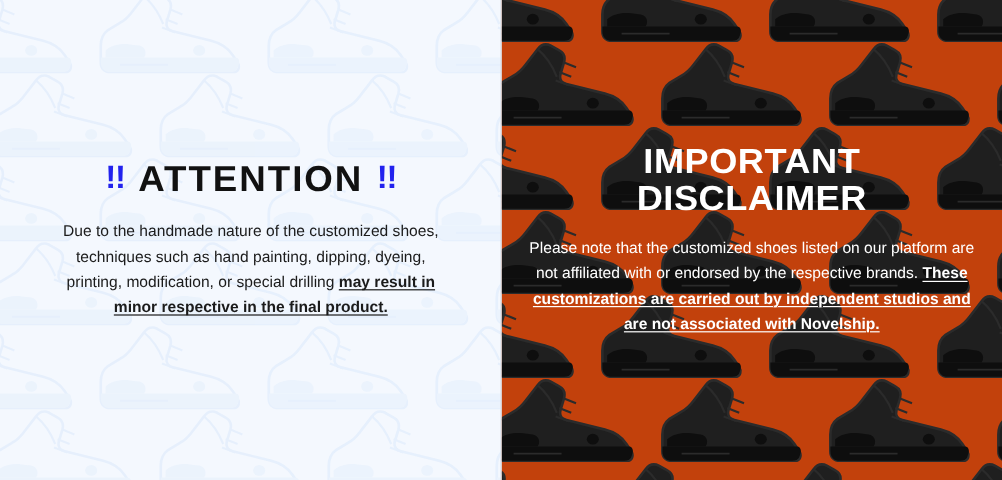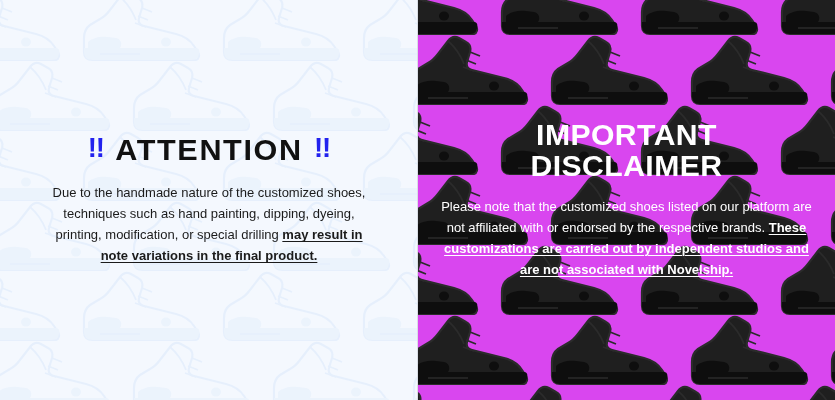--- a/index.html
+++ b/index.html
@@ -37,21 +37,21 @@
   }
   #panel-attention .pattern-layer {
     position: absolute;
     inset: 0;
     opacity: 0.55;
   }
 
   
   #panel-disclaimer {
     width: 417px;
-    background-color: #d946ef;
+    background-color: #c2410c;
   }
   #panel-disclaimer .pattern-layer {
     position: absolute;
     inset: 0;
     opacity: 1;
   }
 
   .pattern-layer svg {
     display: block;
     width: 100%;
@@ -200,21 +200,21 @@
       </svg>
     </div>
 
     <div class="panel-inner">
       <h1 class="heading" id="attention-heading">
         <span class="bang">!!</span>
         <span id="attention-title-text">ATTENTION</span>
         <span class="bang">!!</span>
       </h1>
 
-      <p class="body-copy" id="attention-body"><span>Due to the handmade nature of the customized shoes, techniques such as hand painting, dipping, dyeing, printing, modification, or special drilling </span><span class="emph">may result in note variations in the final product.</span></p>
+      <p class="body-copy" id="attention-body"><span>Due to the handmade nature of the customized shoes, techniques such as hand painting, dipping, dyeing, printing, modification, or special drilling </span><span class="emph">may result in minor respective in the final product.</span></p>
     </div>
   </section>
 
   <section class="panel" id="panel-disclaimer">
 
     <div class="pattern-layer">
       <svg viewBox="0 0 417 400" preserveAspectRatio="xMidYMid slice" aria-hidden="true">
         <defs>
           <g id="sneaker-dark">
             <path d="M4 46 C4 40 6 36 10 33 L20 27 C24 25 27 22 30 18 L40 5 C43 1 47 0 51 2 L58 6 C62 8 63 12 62 16 L59 26 C58 30 60 33 64 34 L96 42 C104 44 110 48 114 54 L118 60 C120 63 119 67 116 68 L12 68 C7 68 4 65 4 60 Z" fill="#1f1f1f" stroke="#2b2b2b" stroke-width="2.2"></path>

